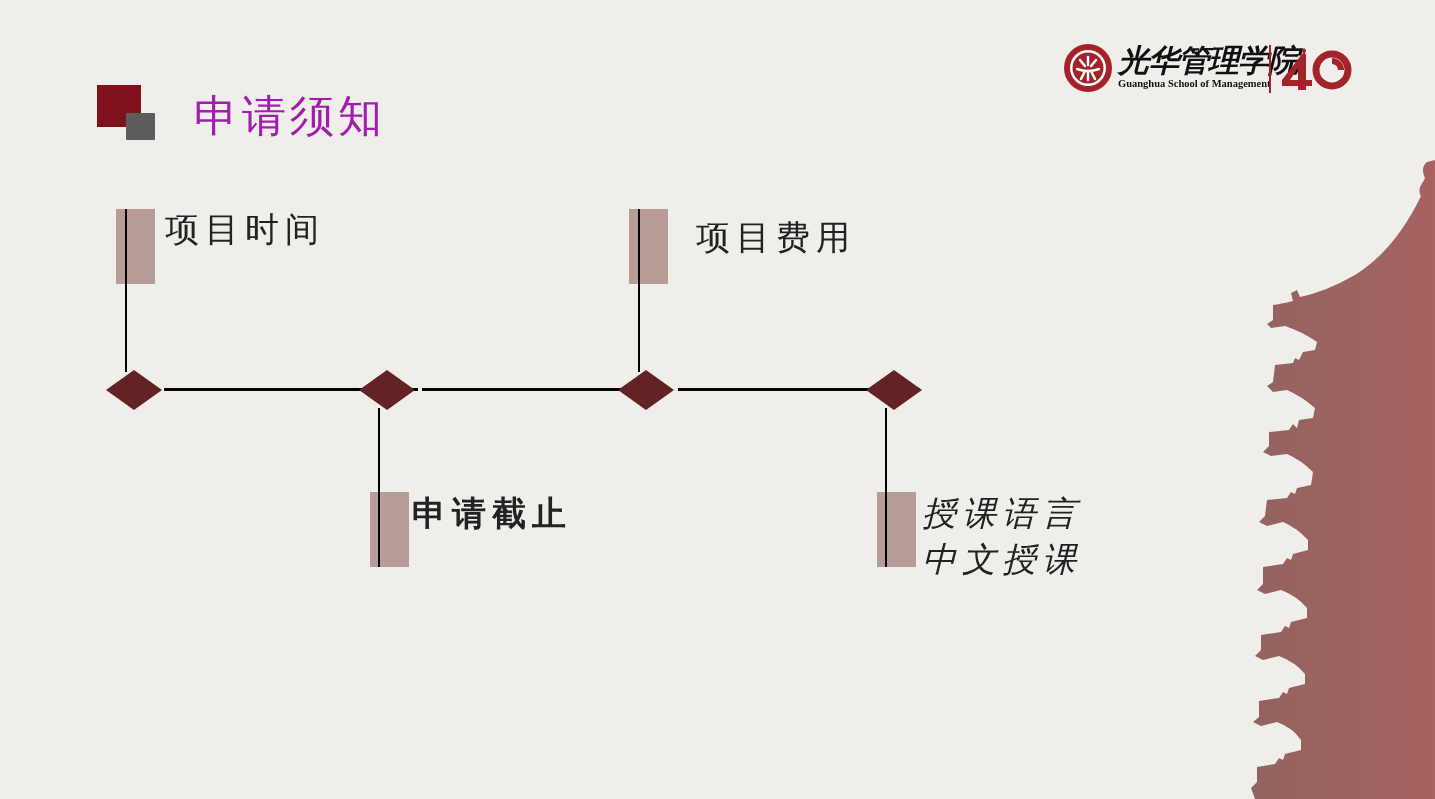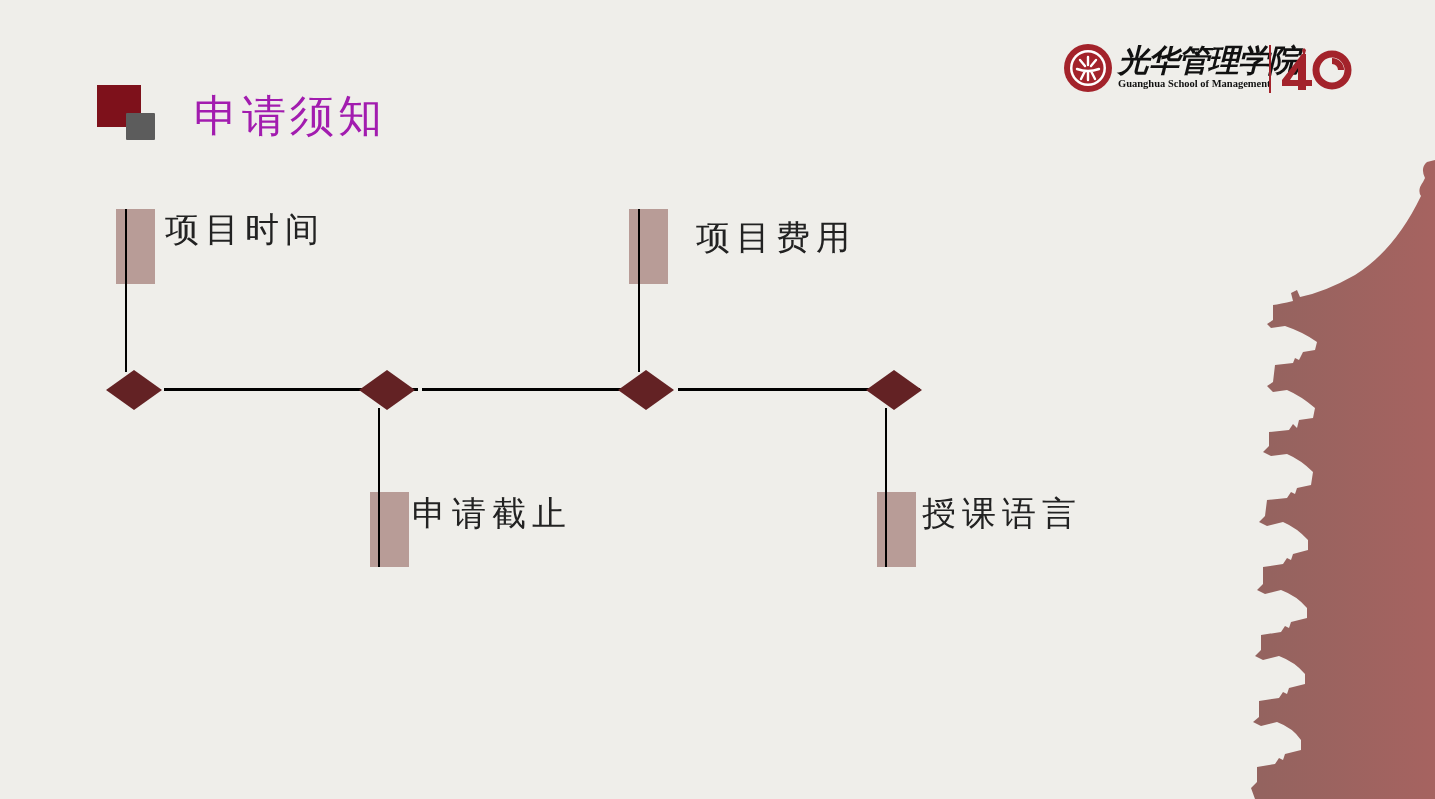--- a/index.html
+++ b/index.html
@@ -83,28 +83,29 @@
 <div class="abs bar" style="left:877px; top:492px;"></div>
 
 <div class="abs vline" style="left:125px; top:209px; height:75px;"></div>
 <div class="abs vline" style="left:378px; top:492px; height:75px;"></div>
 <div class="abs vline" style="left:638px; top:209px; height:75px;"></div>
 <div class="abs vline" style="left:885px; top:492px; height:75px;"></div>
 
 <div class="abs lbl" style="left:165px; top:206px;">
   <span class="l1">项目时间</span>
 </div>
-<div class="abs lbl" style="left:412px; top:490px;">
+<div class="abs lbl" style="left:412px; top:490px;font-weight:bold;">
   <span class="l1">申请截止</span>
 </div>
 <div class="abs lbl" style="left:696px; top:206px;margin-top:8px;">
   <span class="l1">项目费用</span>
 </div>
-<div class="abs lbl" style="left:922px; top:490px;">
+<div class="abs lbl" style="left:922px; top:490px;font-style:italic;">
   <span class="l1">授课语言</span>
+  <span class="l1">中文授课</span>
 </div>
 
 <svg class="abs pagoda" viewBox="0 0 190 639" preserveAspectRatio="none">
   <defs>
     <linearGradient id="pg" x1="0" y1="0" x2="1" y2="0">
       <stop offset="0" stop-color="#93635f"></stop>
       <stop offset="1" stop-color="#a66360"></stop>
     </linearGradient>
   </defs>
   <path fill="url(#pg)" d="

